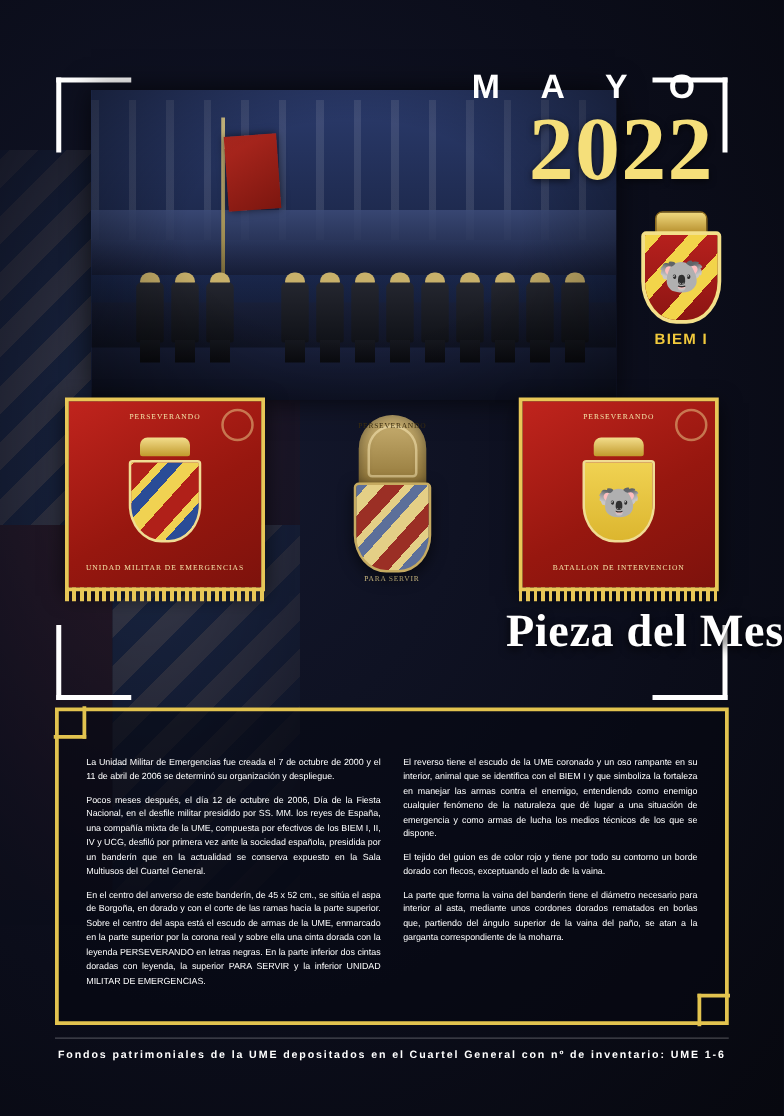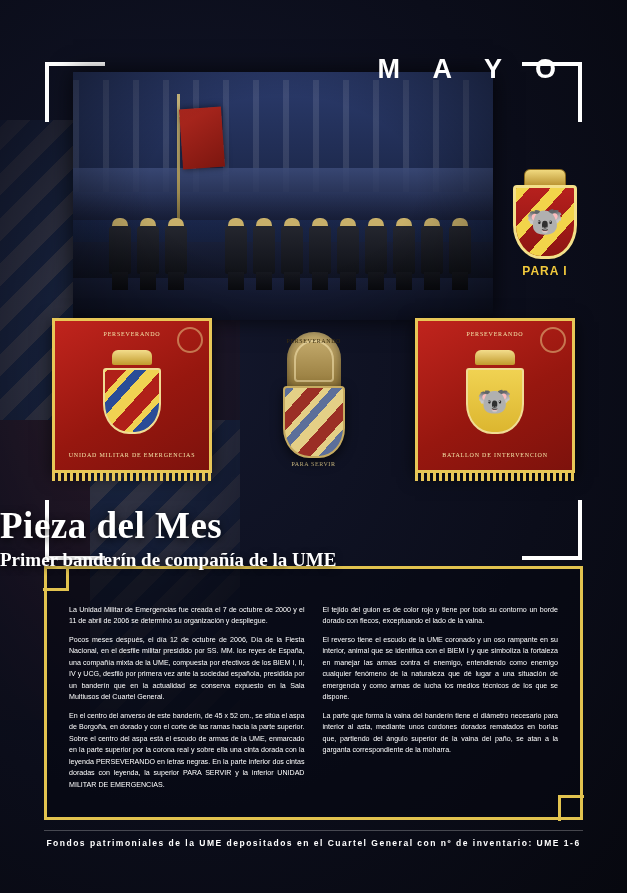--- a/index.html
+++ b/index.html
@@ -309,22 +309,22 @@
   .guion .foot-txt {
     margin-top: 3px;
     font-family: "Liberation Serif", serif;
     font-size: 6px; color: #d9c68a; letter-spacing: .6px;
   }
 
   
   .title-block {
     position: absolute;
     left: 0; right: 0;
-    top: 504px;
-    text-align: left;
+    top: 484px;
+    text-align: right;
     z-index: 9;
   }
   .title-main {
     font-family: "Liberation Serif", serif;
     font-weight: bold;
     font-size: 37px;
     color: #ffffff;
     letter-spacing: .5px;
     text-shadow: 0 2px 8px rgba(0,0,0,.8);
   }
@@ -473,32 +473,33 @@
     <div class="soldier" style="left:374px;">
         <div class="helm"></div>
         <div class="body"></div>
         <div class="legs"></div>
       </div>
     <div class="ph-vignette"></div>
   </div>
 
   <div class="header">
     <div class="mayo">M A Y O</div>
+    <div class="year">2022</div>
   </div>
 
   <div class="biem">
     <div class="biem-shield">
       <div class="biem-crown"></div>
       <div class="biem-body">
         <div class="biem-red"></div>
         <div class="biem-bend"></div>
         <div class="biem-lion">🐨</div>
       </div>
     </div>
-    <div class="biem-label">PARA I</div>
+    <div class="biem-label">BIEM I</div>
   </div>
 
   <div class="banner left">
     <div class="motto-top">PERSEVERANDO</div>
     <div class="cord"></div>
     <div class="emb">
       <div class="emb-crown"></div>
       <div class="emb-shield bend"></div>
     </div>
     <div class="motto">UNIDAD MILITAR DE EMERGENCIAS</div>
@@ -522,35 +523,34 @@
       <div class="emb-shield lion">
           <span class="emb-lion-glyph">🐨</span>
         </div>
     </div>
     <div class="motto">BATALLON DE INTERVENCION</div>
     <div class="fringe"></div>
   </div>
 
   <div class="title-block">
     <div class="title-main">Pieza del Mes</div>
-    <div class="title-sub">Primer banderín de compañía de la UME</div>
   </div>
 
   <div class="panel">
     <div class="cut-tl"></div>
     <div class="cut-br"></div>
     <div class="panel-inner">
       <div class="col">
         <p>La Unidad Militar de Emergencias fue creada el 7 de octubre de 2000 y el 11 de abril de 2006 se determinó su organización y despliegue.</p>
         <p>Pocos meses después, el día 12 de octubre de 2006, Día de la Fiesta Nacional, en el desfile militar presidido por SS. MM. los reyes de España, una compañía mixta de la UME, compuesta por efectivos de los BIEM I, II, IV y UCG, desfiló por primera vez ante la sociedad española, presidida por un banderín que en la actualidad se conserva expuesto en la Sala Multiusos del Cuartel General.</p>
         <p>En el centro del anverso de este banderín, de 45 x 52 cm., se sitúa el aspa de Borgoña, en dorado y con el corte de las ramas hacia la parte superior. Sobre el centro del aspa está el escudo de armas de la UME, enmarcado en la parte superior por la corona real y sobre ella una cinta dorada con la leyenda PERSEVERANDO en letras negras. En la parte inferior dos cintas doradas con leyenda, la superior PARA SERVIR y la inferior UNIDAD MILITAR DE EMERGENCIAS.</p>
       </div>
       <div class="col">
+        <p>El reverso tiene el escudo de la UME coronado y un oso rampante en su interior, animal que se identifica con el BIEM I y que simboliza la fortaleza en manejar las armas contra el enemigo, entendiendo como enemigo cualquier fenómeno de la naturaleza que dé lugar a una situación de emergencia y como armas de lucha los medios técnicos de los que se dispone.</p>
         <p>El tejido del guion es de color rojo y tiene por todo su contorno un borde dorado con flecos, exceptuando el lado de la vaina.</p>
-        <p>El reverso tiene el escudo de la UME coronado y un oso rampante en su interior, animal que se identifica con el BIEM I y que simboliza la fortaleza en manejar las armas contra el enemigo, entendiendo como enemigo cualquier fenómeno de la naturaleza que dé lugar a una situación de emergencia y como armas de lucha los medios técnicos de los que se dispone.</p>
         <p>La parte que forma la vaina del banderín tiene el diámetro necesario para interior al asta, mediante unos cordones dorados rematados en borlas que, partiendo del ángulo superior de la vaina del paño, se atan a la garganta correspondiente de la moharra.</p>
       </div>
     </div>
   </div>
 
   <div class="footer-rule"></div>
   <div class="footer">Fondos  patrimoniales  de  la  UME  depositados  en  el  Cuartel  General  con  nº  de  inventario:  UME  1-6</div>
 
 </div>
 

